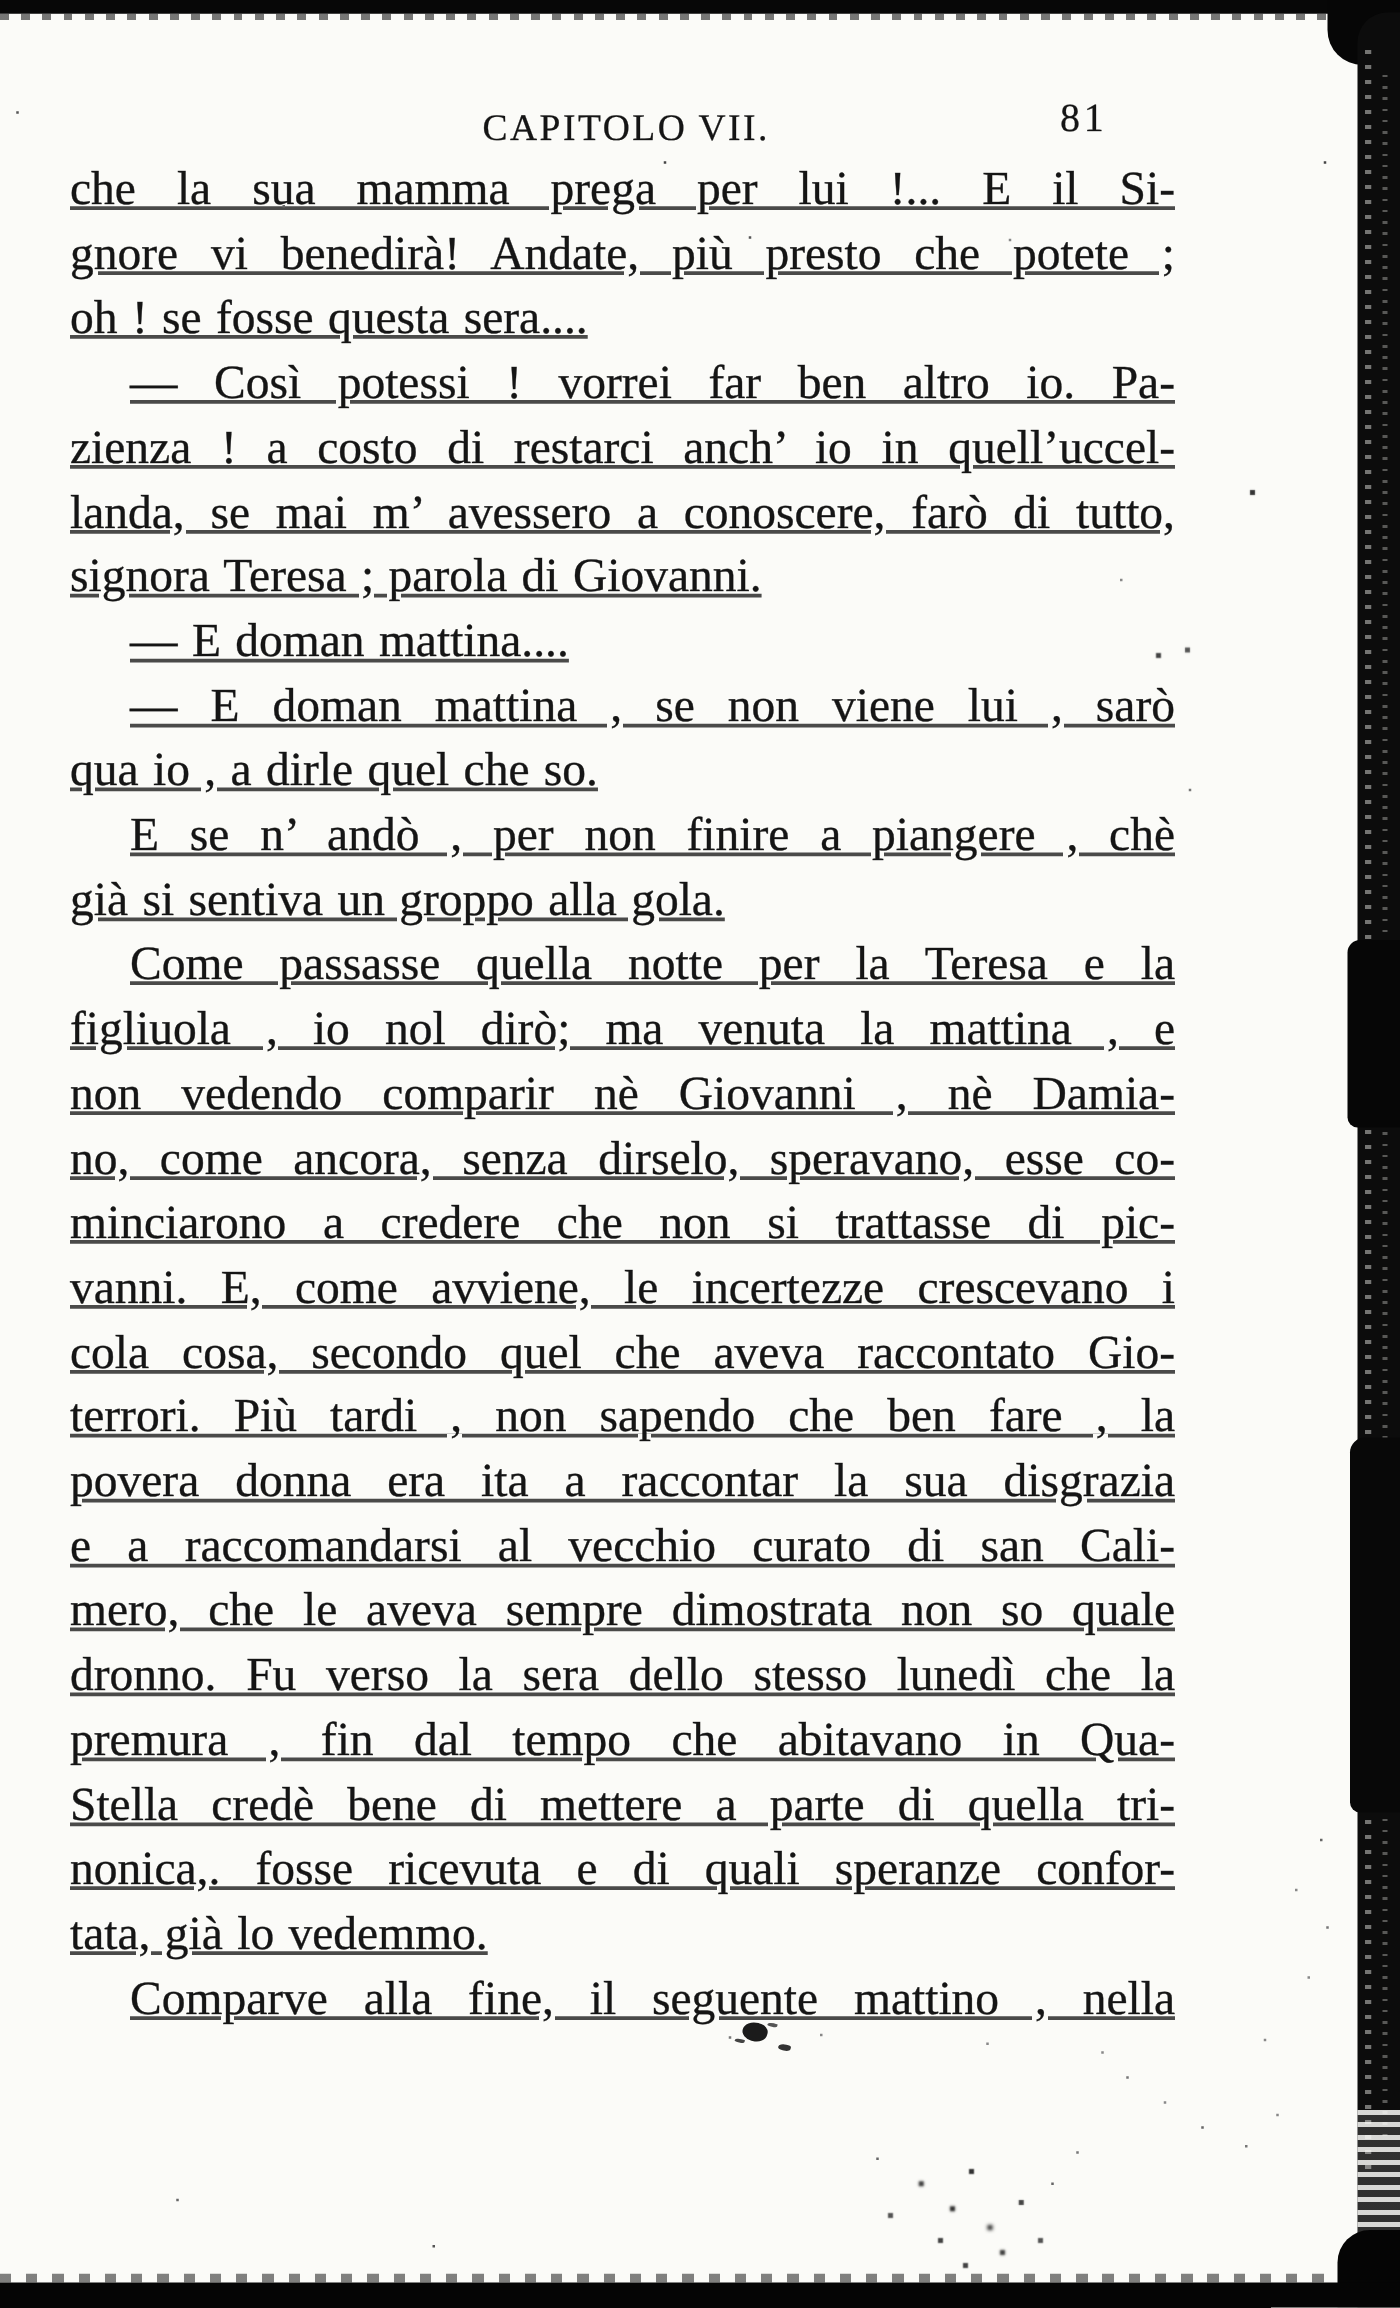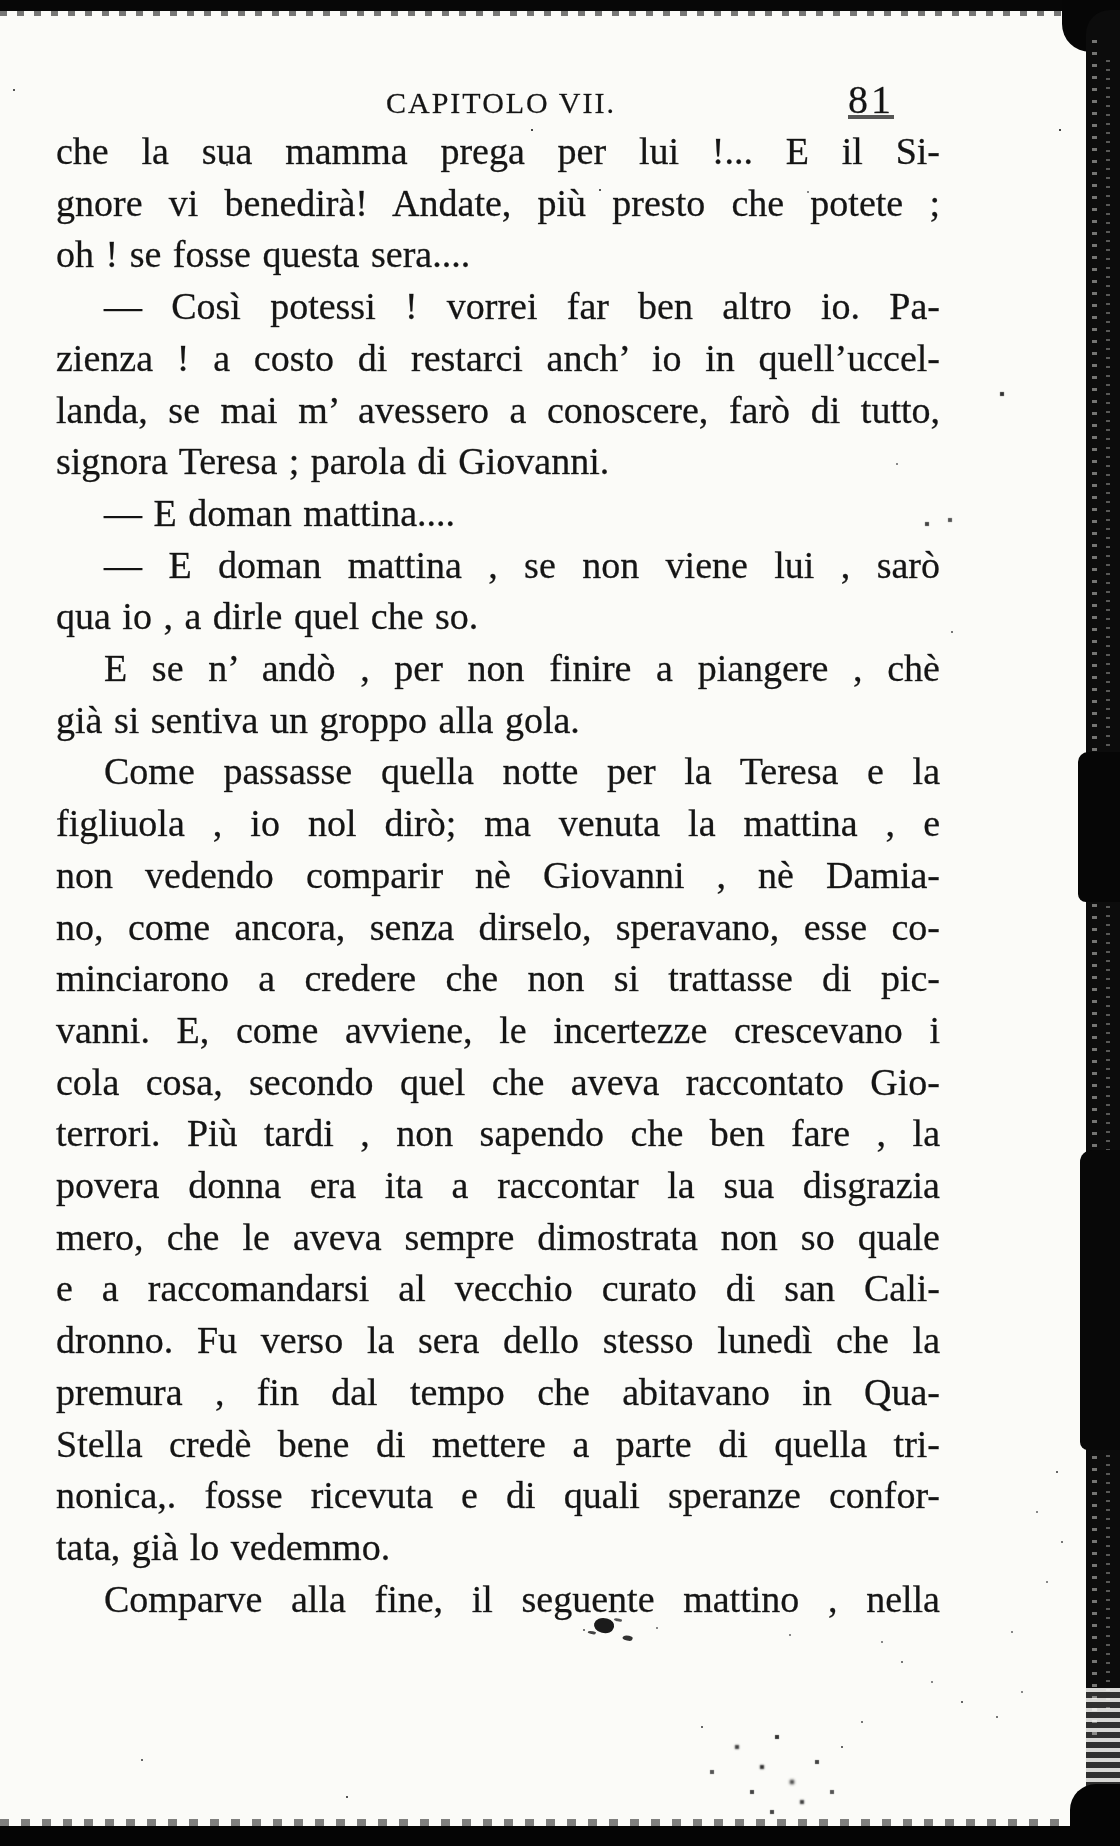--- a/index.html
+++ b/index.html
@@ -25,30 +25,30 @@
   .edge-right-bulge1{position:absolute;left:1078px;top:752px;width:42px;height:150px;background:#060606;border-radius:10px 0 0 8px;}
   .edge-right-bulge2{position:absolute;left:1080px;top:1150px;width:40px;height:300px;background:#080808;border-radius:12px 0 0 8px;}
   .edge-right-break{position:absolute;left:1086px;top:1688px;width:34px;height:100px;
     background:repeating-linear-gradient(to bottom,rgba(251,251,248,.85) 0 4px,rgba(251,251,248,.15) 4px 10px);}
   .corner-tr{position:absolute;left:1062px;top:0;width:58px;height:52px;background:#060606;border-bottom-left-radius:28px;}
   .corner-br{position:absolute;left:1070px;top:1784px;width:50px;height:62px;background:#050505;border-top-left-radius:26px;}
 
   
   .chapter{position:absolute;left:386px;top:86px;font-size:30px;letter-spacing:2px;
     -webkit-text-stroke:.3px rgba(15,15,15,.7);}
-  .pagenum{position:absolute;left:848px;top:76px;font-size:40px;letter-spacing:3px;text-decoration:underline;
+  .pagenum{position:absolute;left:848px;top:76px;font-size:32px;letter-spacing:3px;
     -webkit-text-stroke:.3px rgba(15,15,15,.7);}
 
   
   .textblock{
     position:absolute;left:56px;top:126px;width:884px;
     font-size:38px;line-height:51.7px;word-spacing:2px;
     -webkit-text-stroke:.35px rgba(15,15,15,.75);
   }
-  .line{text-align:justify;text-align-last:justify;}
+  .line{text-align:justify;text-align-last:justify;text-decoration:underline;}
   .line.end{text-align-last:left;}
   .line.indent{text-indent:48px;}
 
   
   .speck{position:absolute;left:0;top:0;width:4px;height:4px;background:transparent;}
   .speck.s1{box-shadow:
     530px 128px 0 -1px #444, 225px 163px 0 -1px #666, 598px 188px 0 -1px #555,
     806px 190px 0 -1px #888, 860px 232px 0 -2px #999, 930px 100px 0 -2px #999,
     988px 72px 0 -2px #aaa, 905px 58px 0 -2px #999, 1058px 128px 0 -1px #444,
     12px 88px 0 -1px #555, 28px 318px 0 -2px #777, 100px 1240px 0 -2px #888,
@@ -120,22 +120,22 @@
       <div class="line end">già si sentiva un groppo alla gola.</div>
       <div class="line indent">Come passasse quella notte per la Teresa e la</div>
       <div class="line">figliuola , io nol dirò; ma venuta la mattina , e</div>
       <div class="line">non vedendo comparir nè Giovanni , nè Damia-</div>
       <div class="line">no, come ancora, senza dirselo, speravano, esse co-</div>
       <div class="line">minciarono a credere che non si trattasse di pic-</div>
       <div class="line">vanni. E, come avviene, le incertezze crescevano i</div>
       <div class="line">cola cosa, secondo quel che aveva raccontato Gio-</div>
       <div class="line">terrori. Più tardi , non sapendo che ben fare , la</div>
       <div class="line">povera donna era ita a raccontar la sua disgrazia</div>
+      <div class="line">e a raccomandarsi al vecchio curato di san Cali-</div>
       <div class="line">mero, che le aveva sempre dimostrata non so quale</div>
-      <div class="line">e a raccomandarsi al vecchio curato di san Cali-</div>
       <div class="line">dronno. Fu verso la sera dello stesso lunedì che la</div>
       <div class="line">premura , fin dal tempo che abitavano in Qua-</div>
       <div class="line">Stella credè bene di mettere a parte di quella tri-</div>
       <div class="line">nonica,. fosse ricevuta e di quali speranze confor-</div>
       <div class="line end">tata, già lo vedemmo.</div>
       <div class="line indent">Comparve alla fine, il seguente mattino , nella</div>
     </div>
 
   <div class="speck s1"></div>
   <div class="speck s2"></div>

